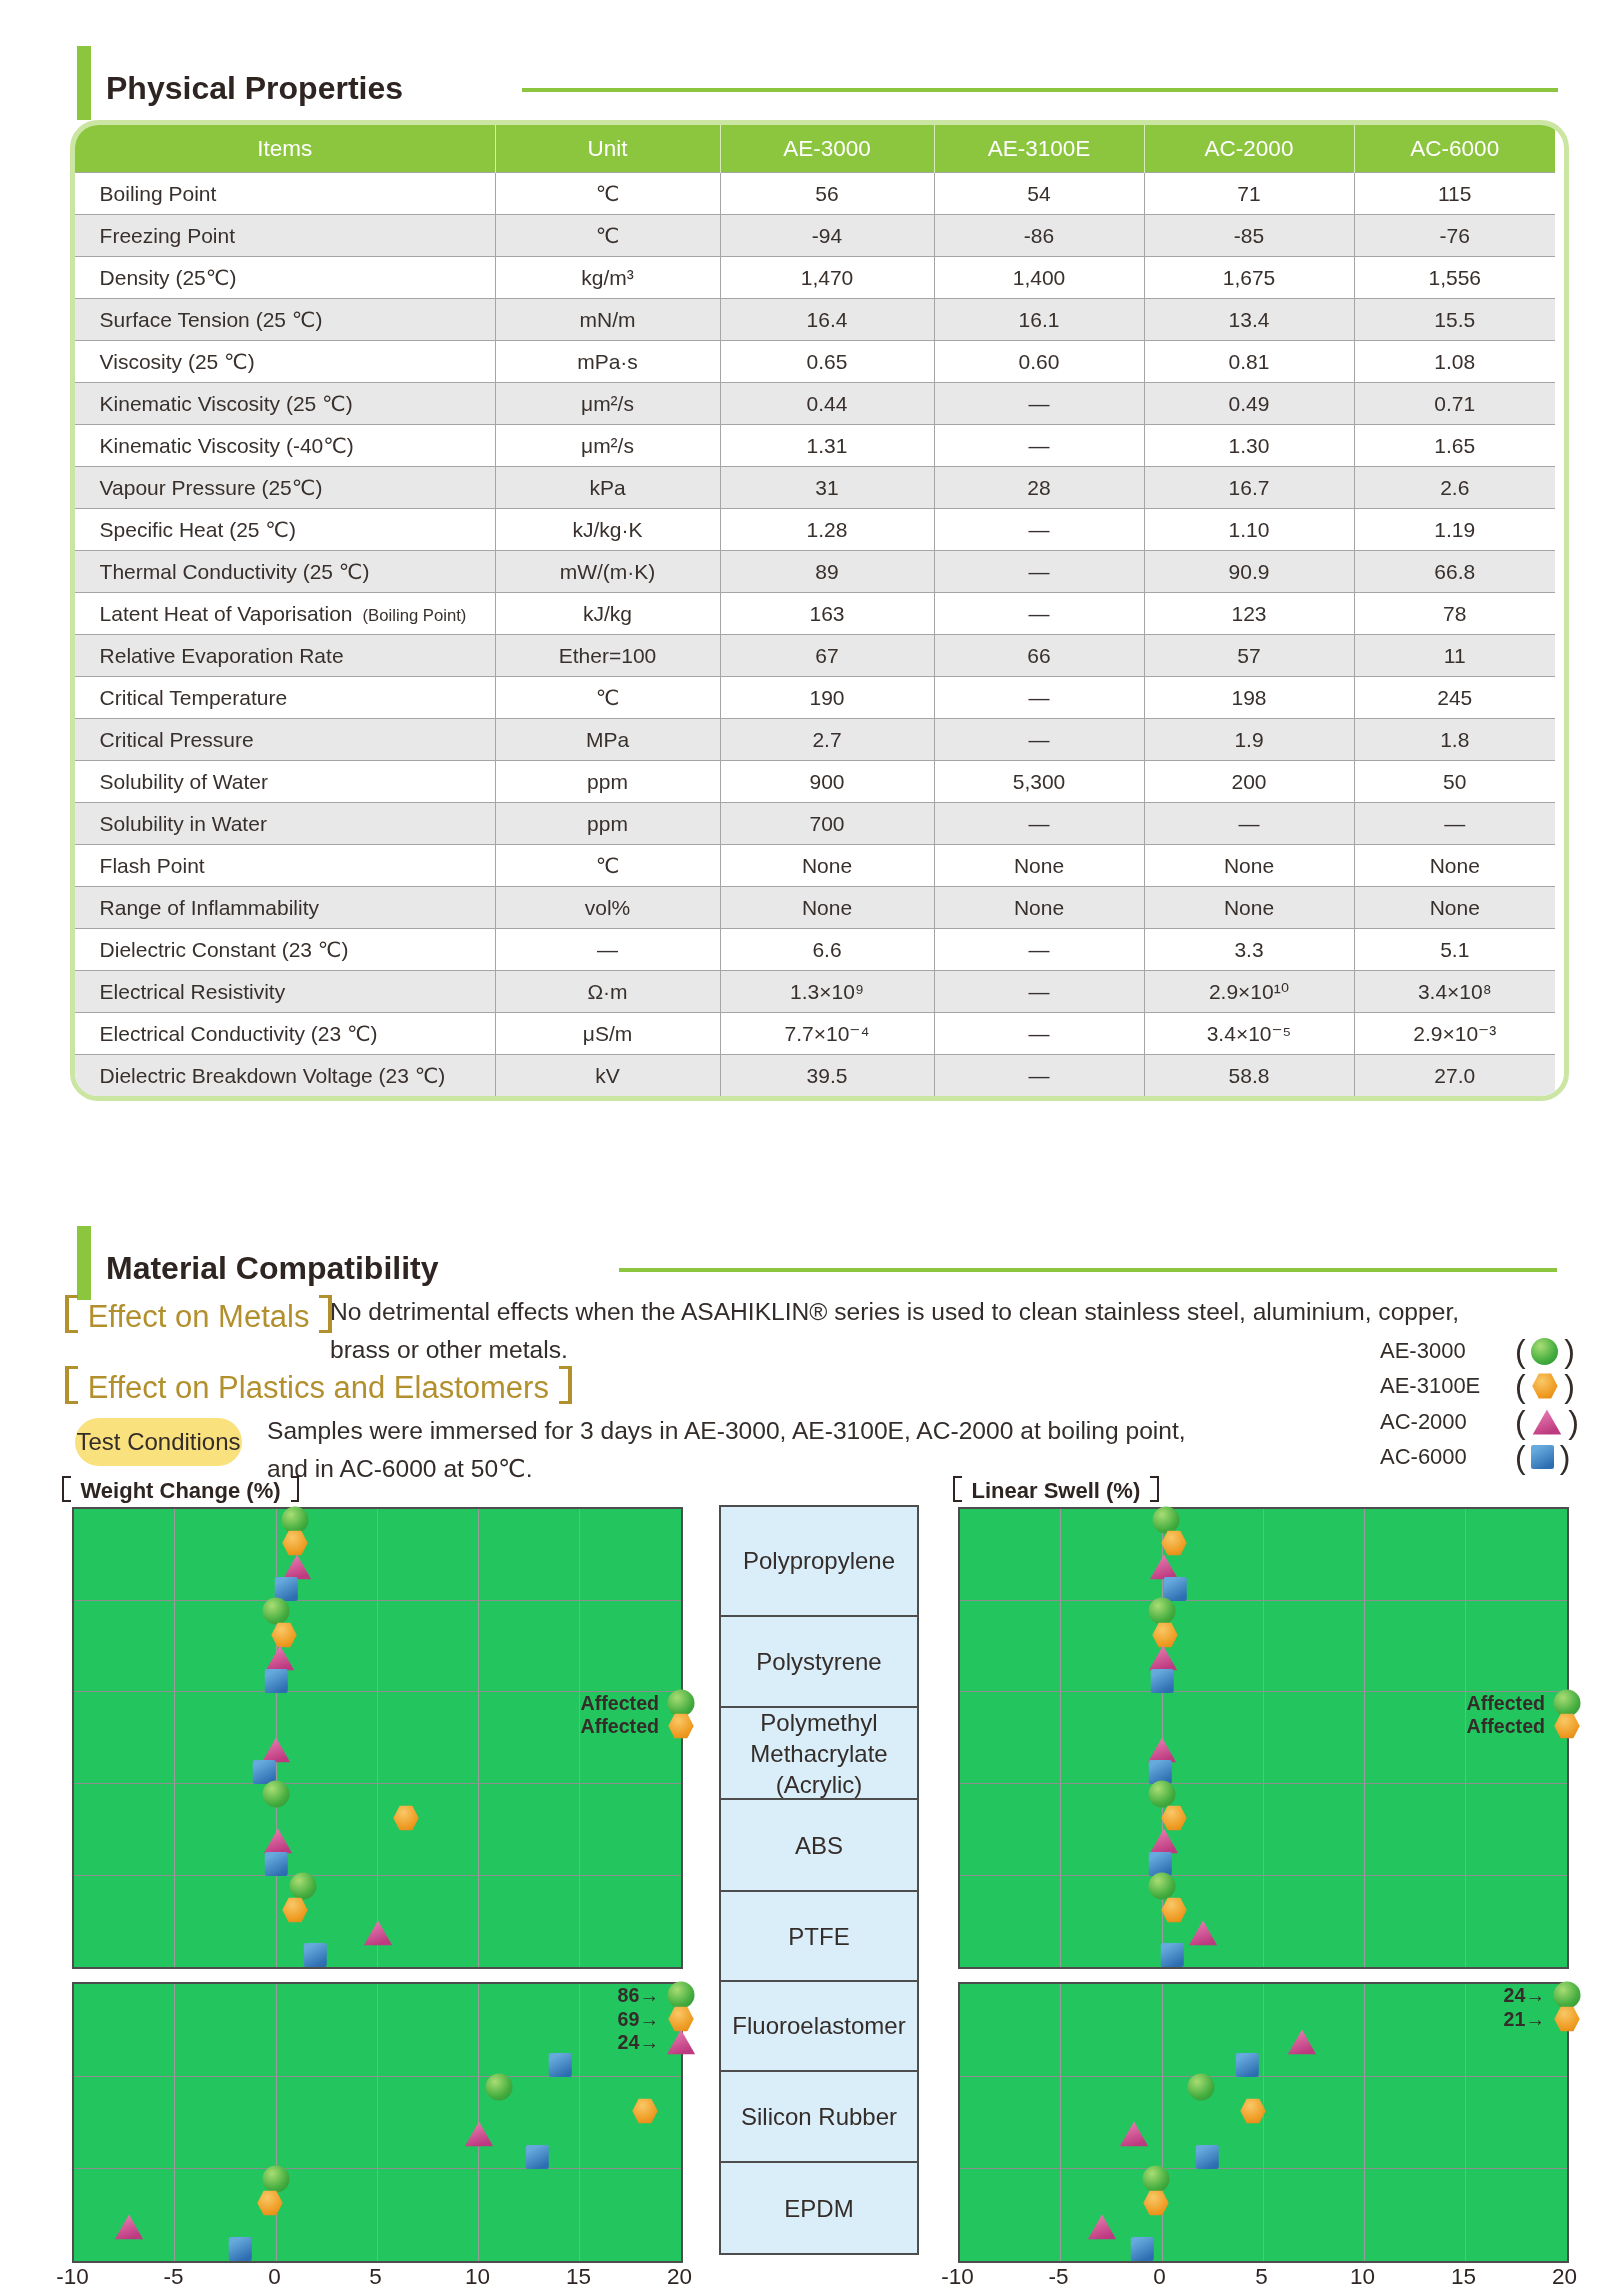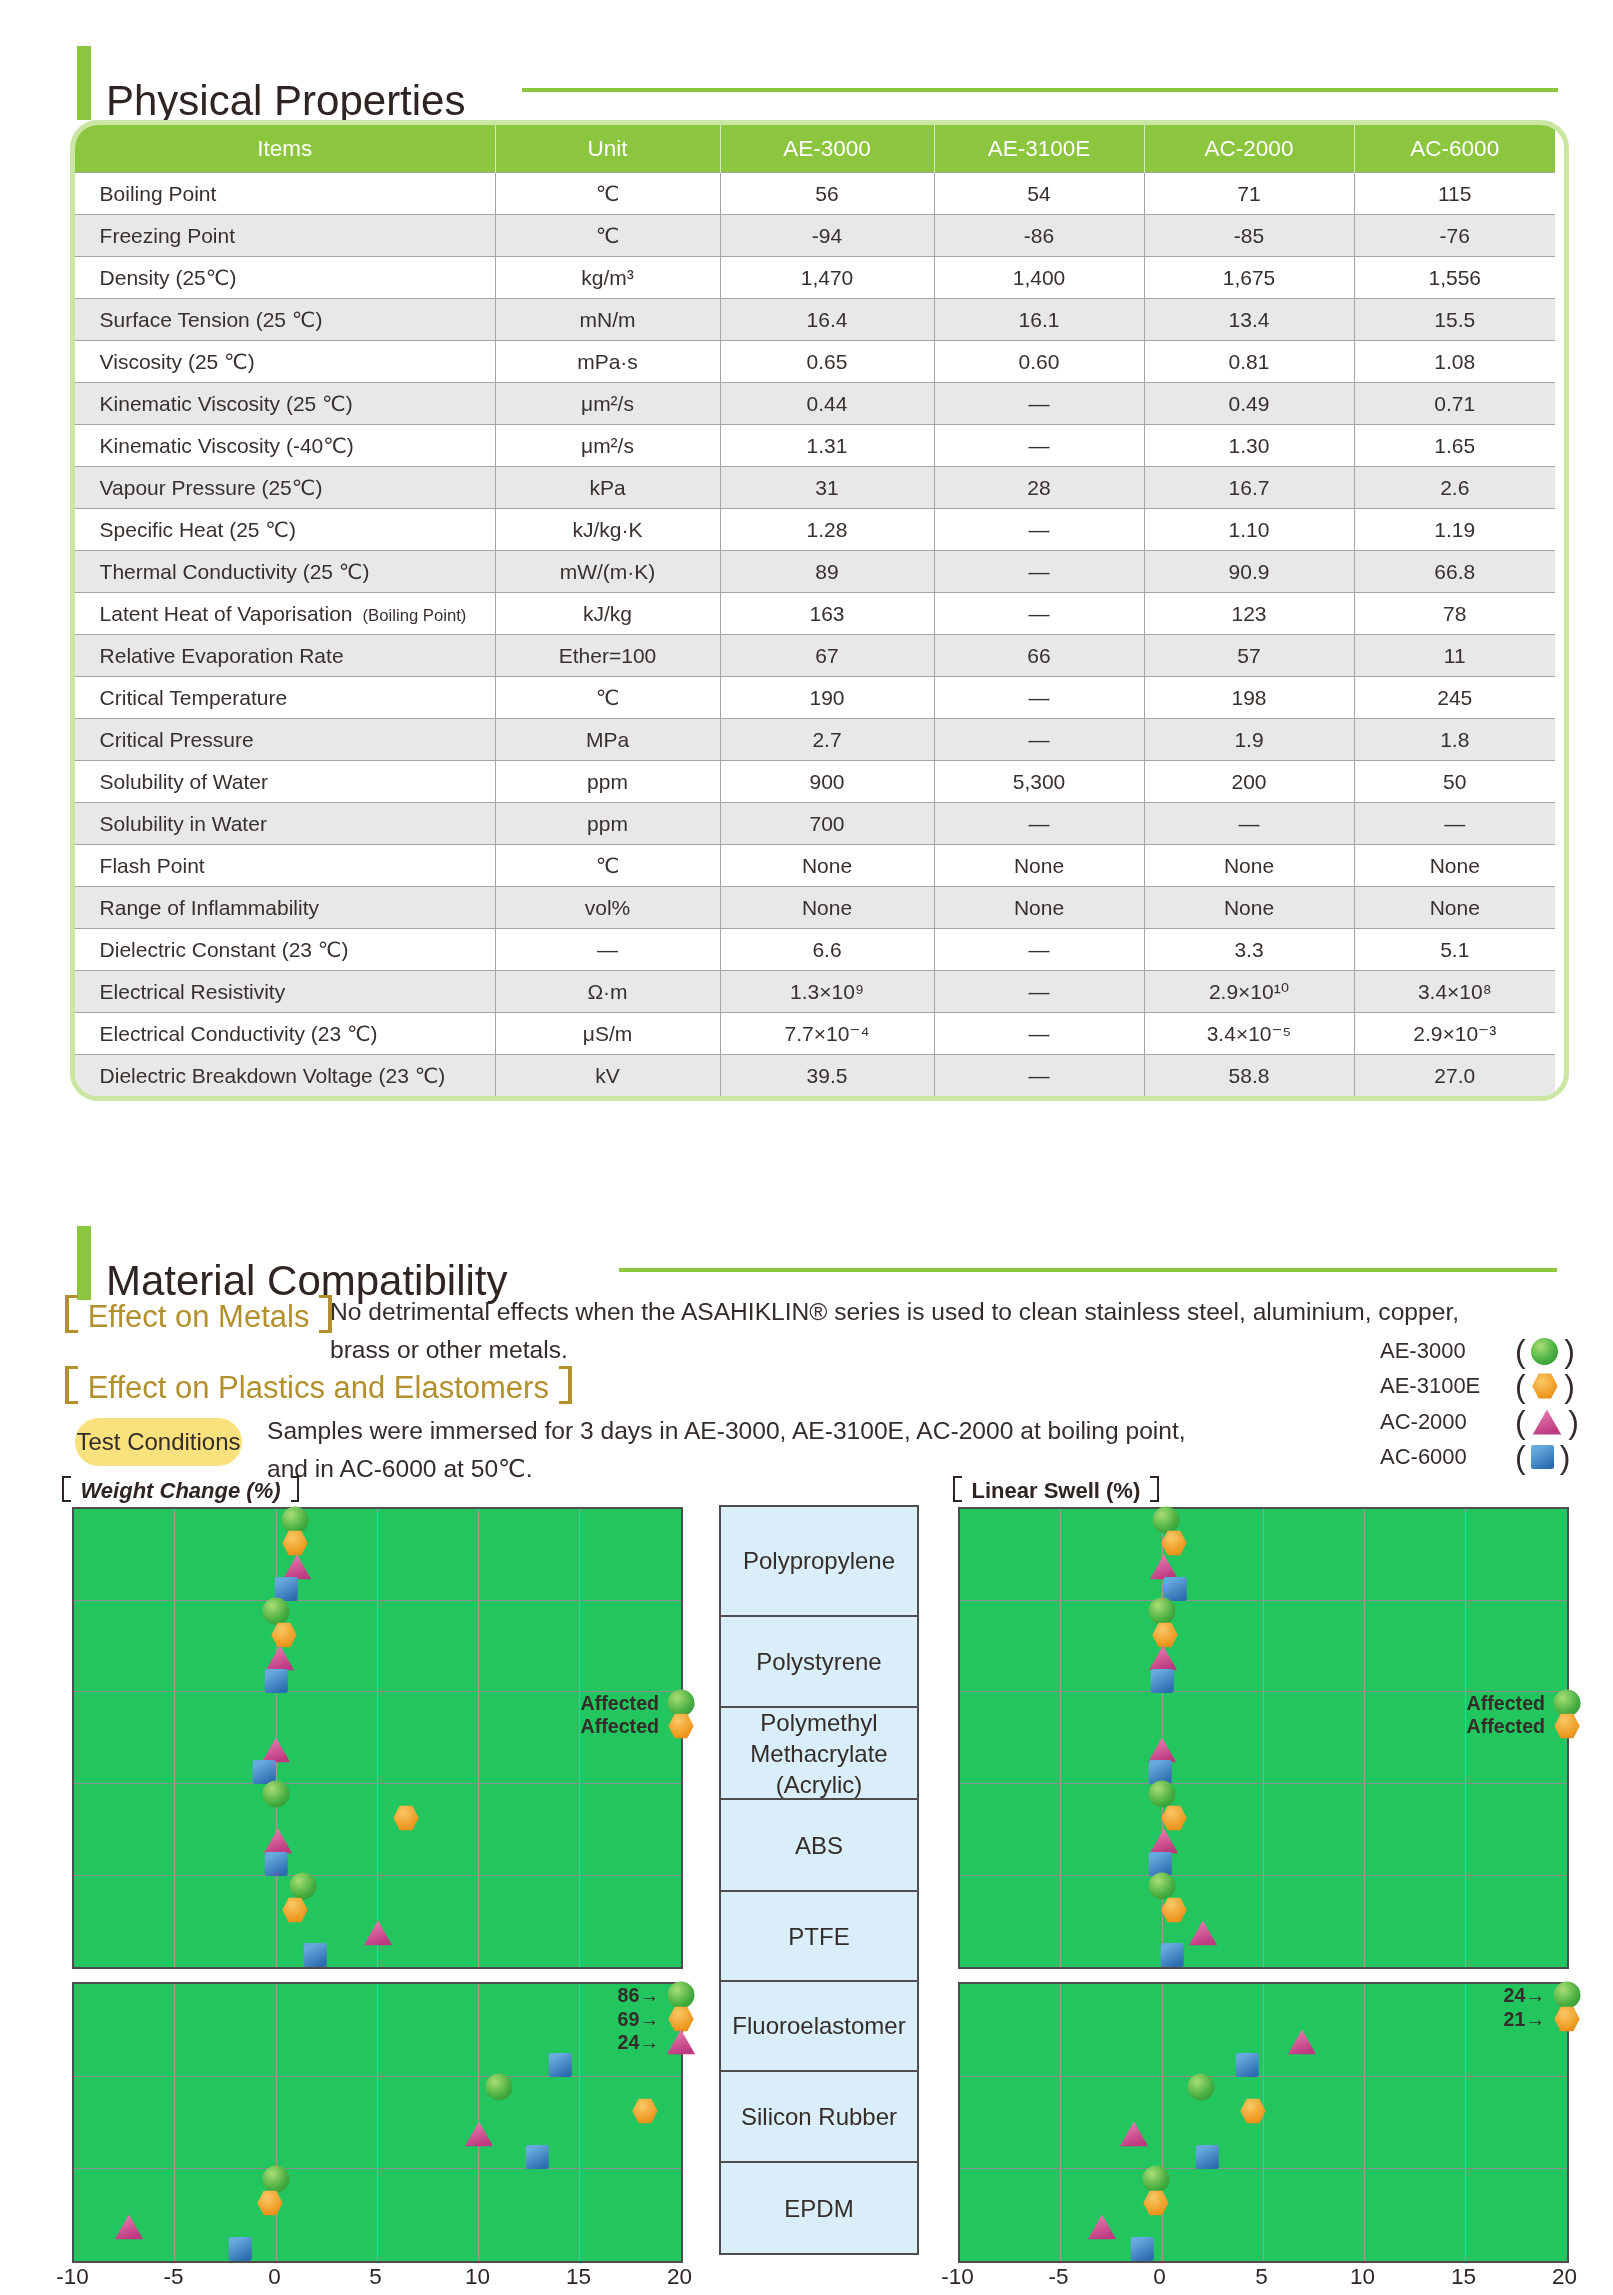--- a/index.html
+++ b/index.html
@@ -4,21 +4,21 @@
 <style>
   html,body{margin:0;padding:0;background:#ffffff;}
   .page{
     position:relative; width:1613px; height:2295px; background:#ffffff;
     font-family:"Liberation Sans","DejaVu Sans",sans-serif; color:#332b28; overflow:hidden;
   }
   .abs{position:absolute;}
 
   
   .sec-bar{position:absolute; width:13.8px; background:#8cc63e;}
-  .sec-title{position:absolute; font-size:42px; font-weight:normal; color:#2e2522; letter-spacing:0px; white-space:nowrap;}
+  .sec-title{position:absolute; font-size:32px; font-weight:bold; color:#2e2522; letter-spacing:0px; white-space:nowrap;}
   .sec-rule{position:absolute; height:4.3px; background:#8cc63e;}
 
   
   .pp-frame{
     position:absolute; left:70px; top:120px; width:1489px;
     border:5px solid #cbe5a2; border-radius:28px; overflow:hidden; background:#fff;
   }
   table.pp{border-collapse:collapse; table-layout:fixed; width:1479px; font-size:21px; color:#38302c;}
   table.pp th{
     background:#8cc63e; color:#ffffff; font-weight:normal; font-size:22.5px;
@@ -316,21 +316,21 @@
         <span class="paren">)</span>
       </div>
       <div class="legend-row" style="left: 1380px; top: 1441px;">
         <span class="legend-label">AC-6000</span>
         <span class="paren">(</span>
         <span class="marker mk-blue" style="position: relative; transform: none; display: inline-block; margin: 0px 5.8px;"></span>
         <span class="paren">)</span>
       </div>
     </div>
 
-  <div class="chart-title" style="left:62px; top:1476px;font-style:italic;"><span class="lens-l"></span><span>Weight Change (%)</span><span class="lens-r"></span></div>
+  <div class="chart-title" style="left:62px; top:1476px;"><span class="lens-l"></span><span>Weight Change (%)</span><span class="lens-r"></span></div>
   <div class="chart-title" style="left:953px; top:1476px;"><span class="lens-l"></span><span>Linear Swell (%)</span><span class="lens-r"></span></div>
 
   <div id="charts">
       <div class="chart" style="left: 72px; top: 1507px; width: 607px; height: 458px;">
         <div class="gridline" style="left: 100px;"></div>
         <div class="gridline" style="left: 202px;"></div>
         <div class="gridline" style="left: 303px;"></div>
         <div class="gridline" style="left: 404px;"></div>
         <div class="gridline" style="left: 505px;"></div>
         <div class="rowline" style="top: 91px;"></div>

